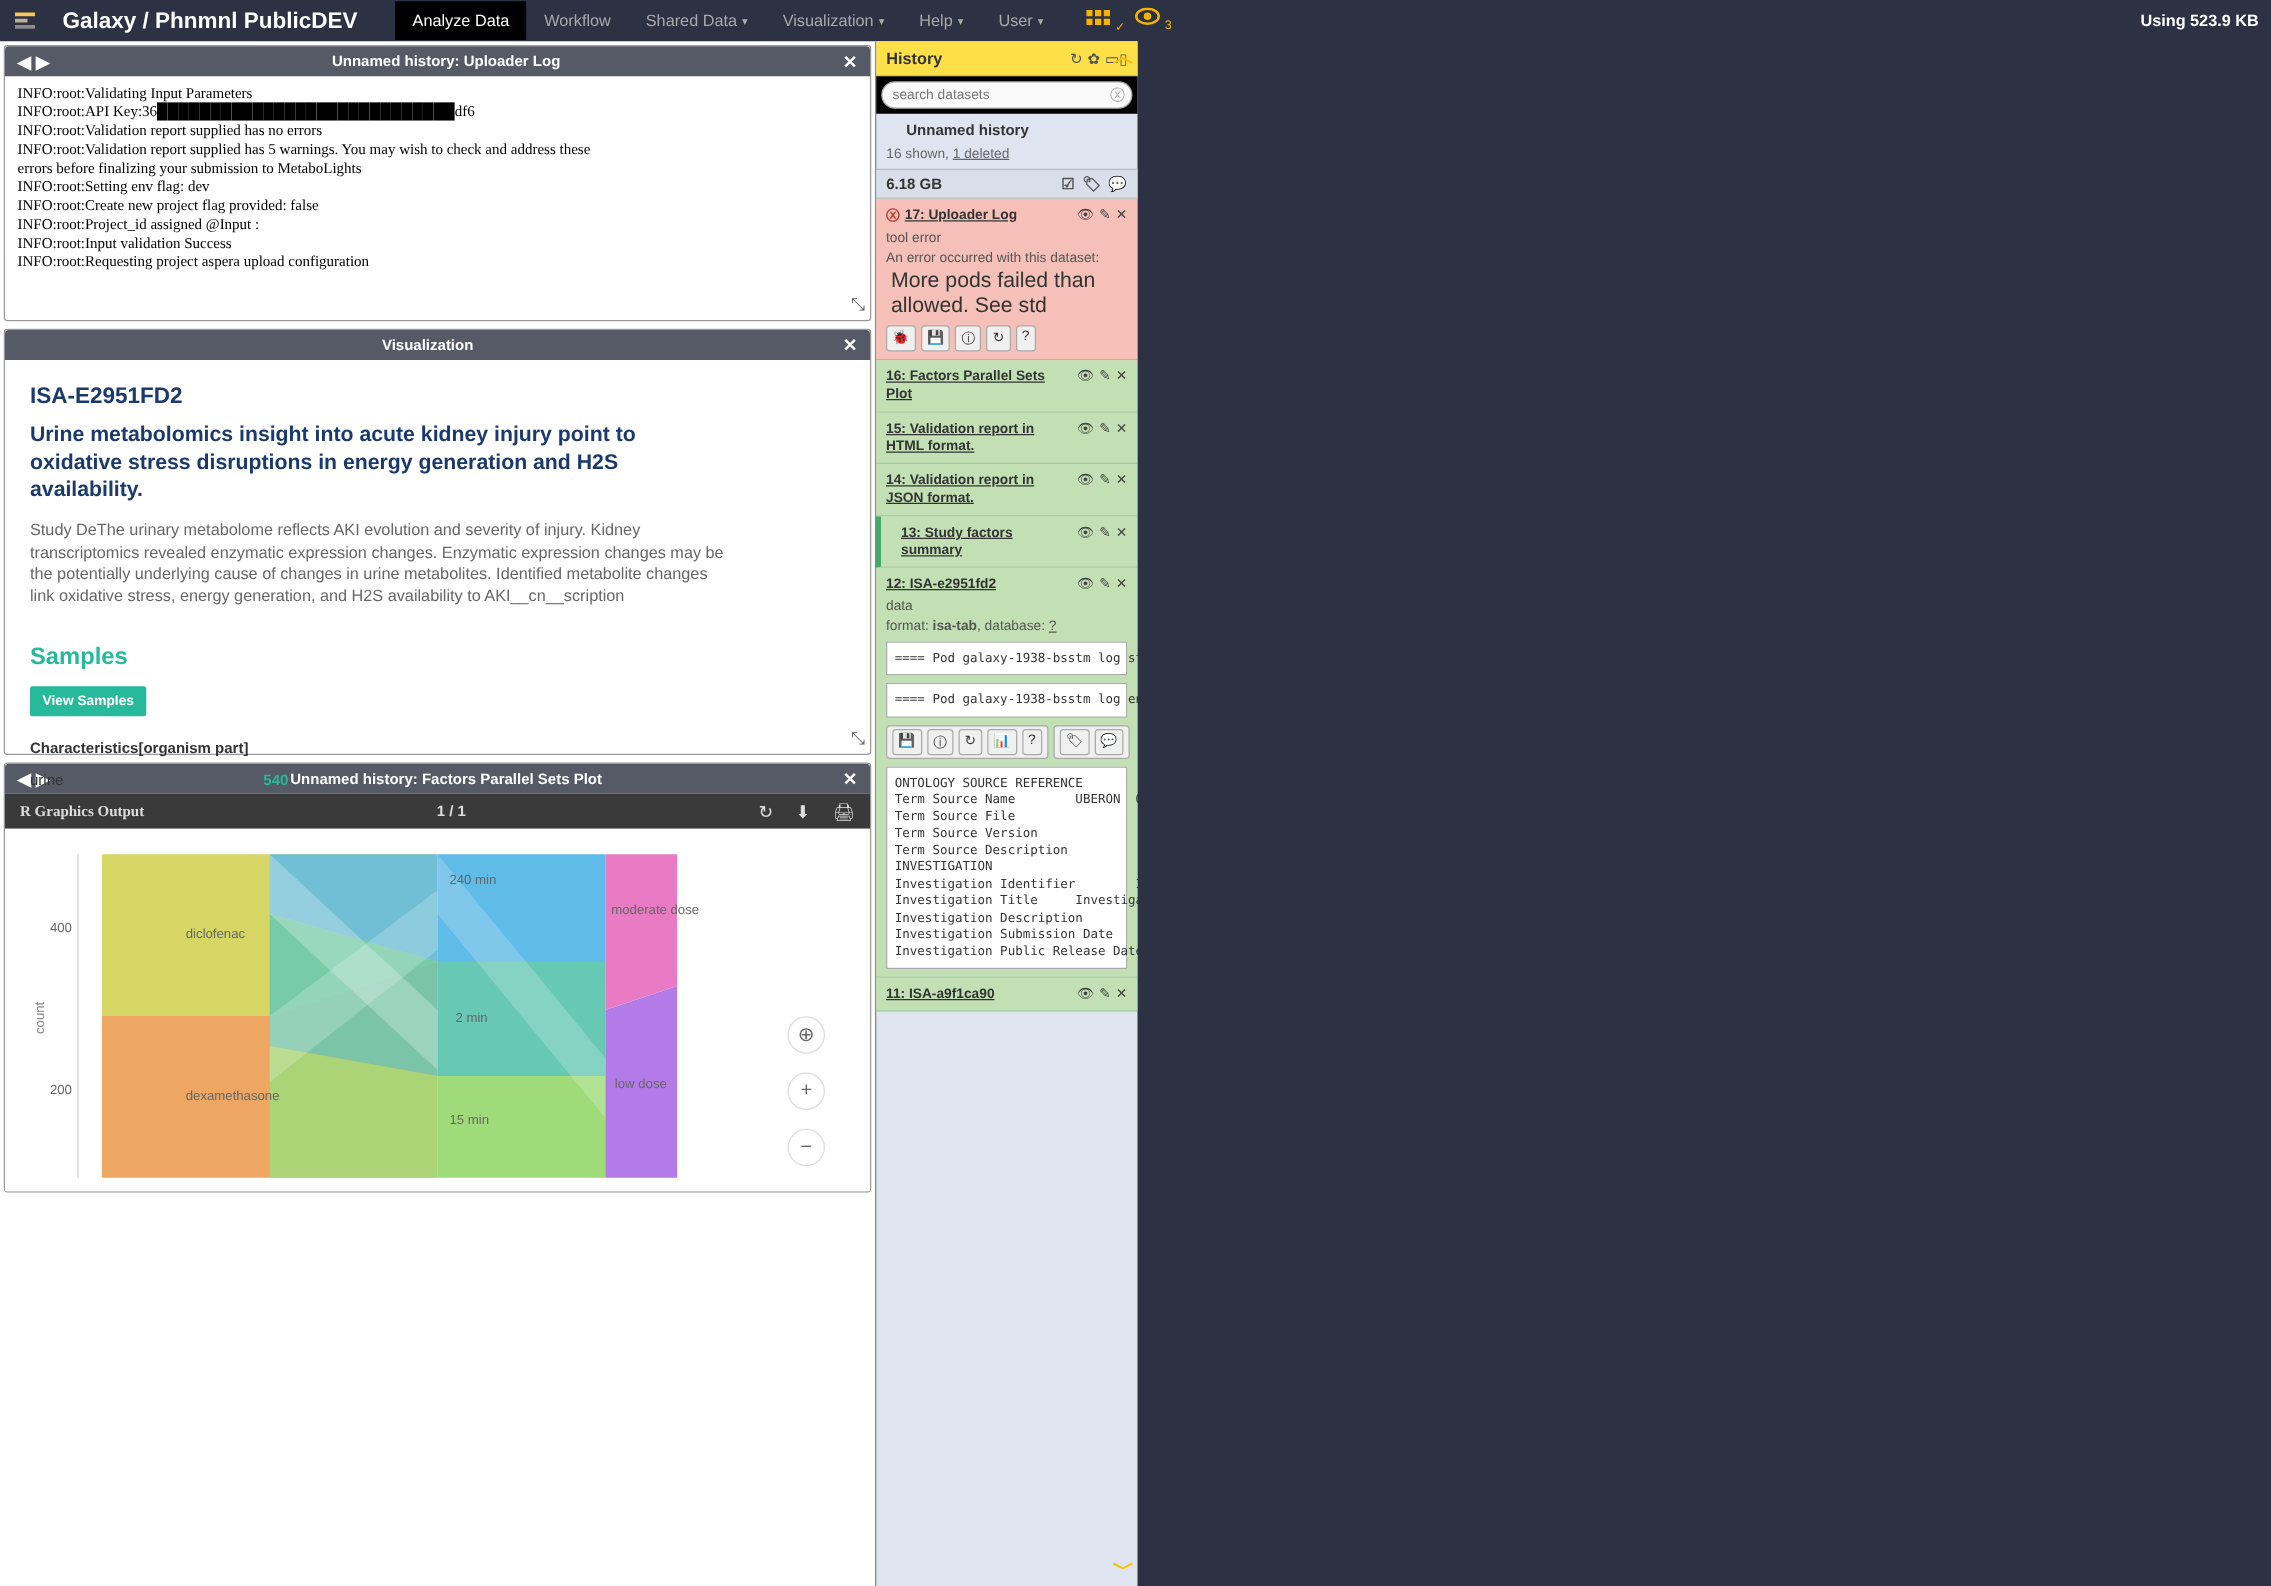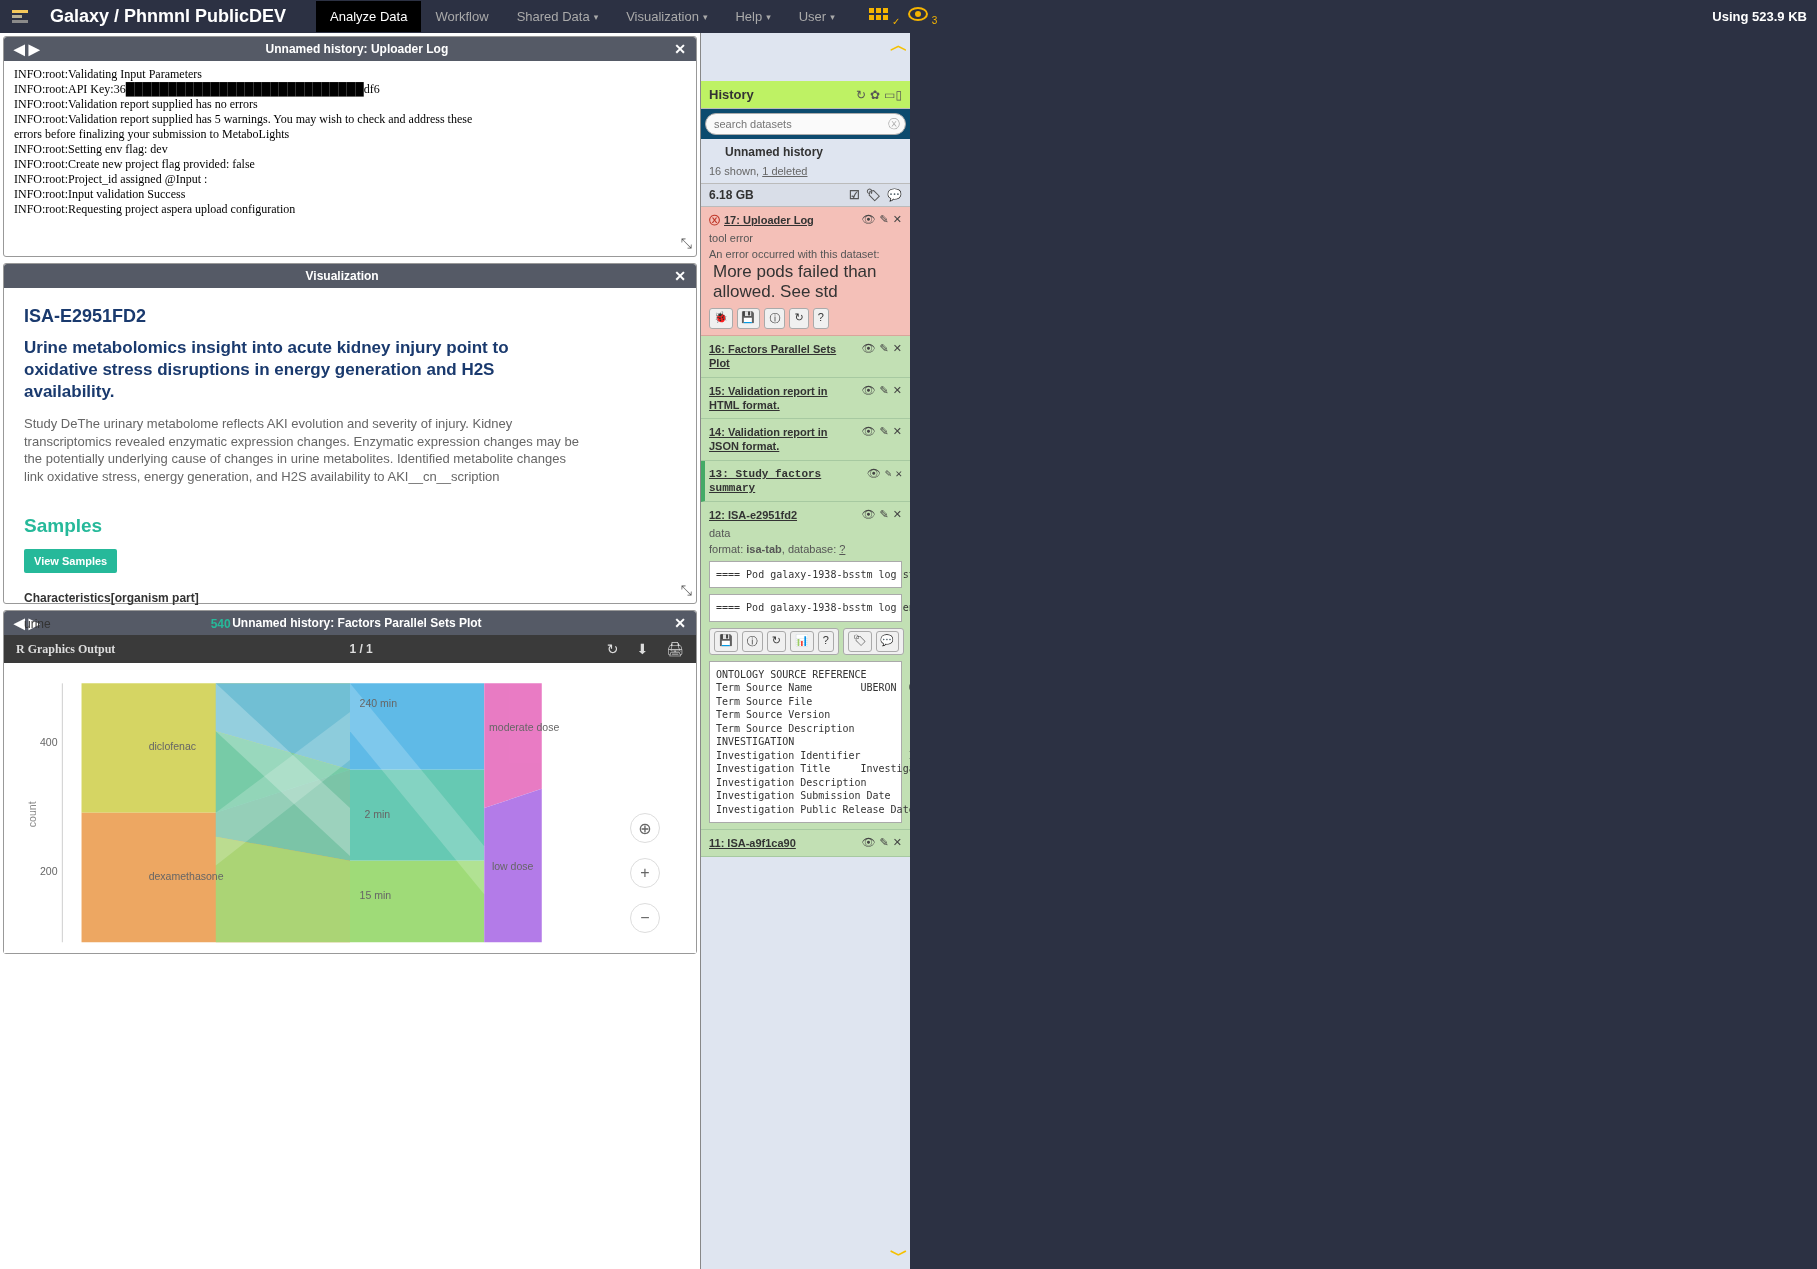--- a/index.html
+++ b/index.html
@@ -50,44 +50,44 @@
 .rgraphics { margin:3px; border:1px solid #999; border-radius:3px; }
 .rgraphics .panel-header {}
 .rgraphics .toolbar { background:#3a3a3a; color:#ddd; padding:6px 12px; display:flex; align-items:center; font-size:12px;}
 .rgraphics .toolbar .tb-title { font-weight:bold;font-family:Liberation Serif, serif;}
 .rgraphics .toolbar .tb-center { flex:1; text-align:center; font-weight:bold;}
 .rgraphics .toolbar .tb-icons { display:flex; gap:18px; font-size:14px;}
 .rgraphics .chart-area { background:#fff; height:290px; position:relative; padding:10px 20px;}
 
 
 .rightpane { width: 210px; flex: 0 0 210px; background: #dfe5f0; display:flex; flex-direction:column; border-left:1px solid #888; position:relative;}
-.rightpane .hdr { background:#bef264; padding:6px 8px; display:flex; align-items:center; border-bottom:1px solid #bbb;margin-top:48px;}
+.rightpane .hdr { background:#fde047; padding:6px 8px; display:flex; align-items:center; border-bottom:1px solid #bbb;}
 .rightpane .hdr .lbl { font-weight:bold; font-size:13px; flex:1;}
 .rightpane .hdr .icons { display:flex; gap:4px; color:#555;}
 .rightpane .hdr .icons span { cursor:pointer; }
-.rightpane .search { padding:4px; background:#0c4a6e;}
+.rightpane .search { padding:4px; background:#000000;}
 .rightpane .search input { width:100%; padding:4px 22px 4px 8px; border:1px solid #aaa; border-radius:12px; font-size:11px; background:#fafafa;}
 .rightpane .search { position:relative;}
 .rightpane .search .clear { position:absolute; right:10px; top:7px; color:#aaa; cursor:pointer;}
 .rightpane .hist-title { padding:6px 24px; font-weight:bold; font-size:12px;}
 .rightpane .hist-sub { padding:0 8px 6px; font-size:11px; color:#666;}
 .rightpane .hist-sub a { text-decoration:underline; cursor:pointer;}
 .rightpane .hist-size { padding:4px 8px; font-size:12px; font-weight:bold; display:flex; align-items:center; border-top:1px solid #bbb; border-bottom:1px solid #bbb; background:#d9dee8;}
 .rightpane .hist-size .sp { flex:1;}
 .rightpane .hist-size .ic { display:flex; gap:6px; color:#555;}
 .rightpane .datasets { flex:1; overflow-y:auto;}
 
 .ds { border-bottom:1px solid #a7c9a1; padding:6px 8px; font-size:11px; position:relative;}
 .ds .row { display:flex; align-items:flex-start;}
 .ds .name { flex:1; font-weight:bold; text-decoration:underline; cursor:pointer; line-height:1.3; padding-right:4px;}
 .ds .acts { display:flex; gap:4px; color:#444;}
 .ds .acts span { cursor:pointer;}
 .ds.ok { background:#c2e0b4; }
 .ds.err { background:#f4c0b8; border-bottom-color:#d9a59b;}
-.ds.sel { border-left:4px solid #4a6; padding-left:4px;font-family:Liberation Mono, monospace;}
+.ds.sel { border-left:4px solid #4a6; padding-left:16px;}
 .ds .sub { margin-top:4px; font-size:11px; color:#555;}
 .ds .sub2 { margin-top:2px; font-size:17px; color:#333;}
 .ds .mini-icons { margin-top:6px; display:flex; gap:4px;}
 .ds .mini-icons span { background:#f0f0f0; border:1px solid #aaa; padding:2px 4px; border-radius:3px; font-size:11px; cursor:pointer;}
 .ds .databox { margin-top:6px; background:#fff; border:1px solid #aaa; padding:6px; font-family:Menlo,monospace; font-size:10px; white-space:pre; line-height:1.35;}
 .ds .err-icon { color:#c0392b; font-weight:bold; margin-right:4px;}
 
 .chevron-up { position:absolute; top:0; right:2px; color:#f5c000; font-size:18px; font-weight:bold; z-index:10;}
 .chevron-down { position:absolute; bottom:2px; right:2px; color:#f5c000; font-size:18px; font-weight:bold; z-index:10;}
 

